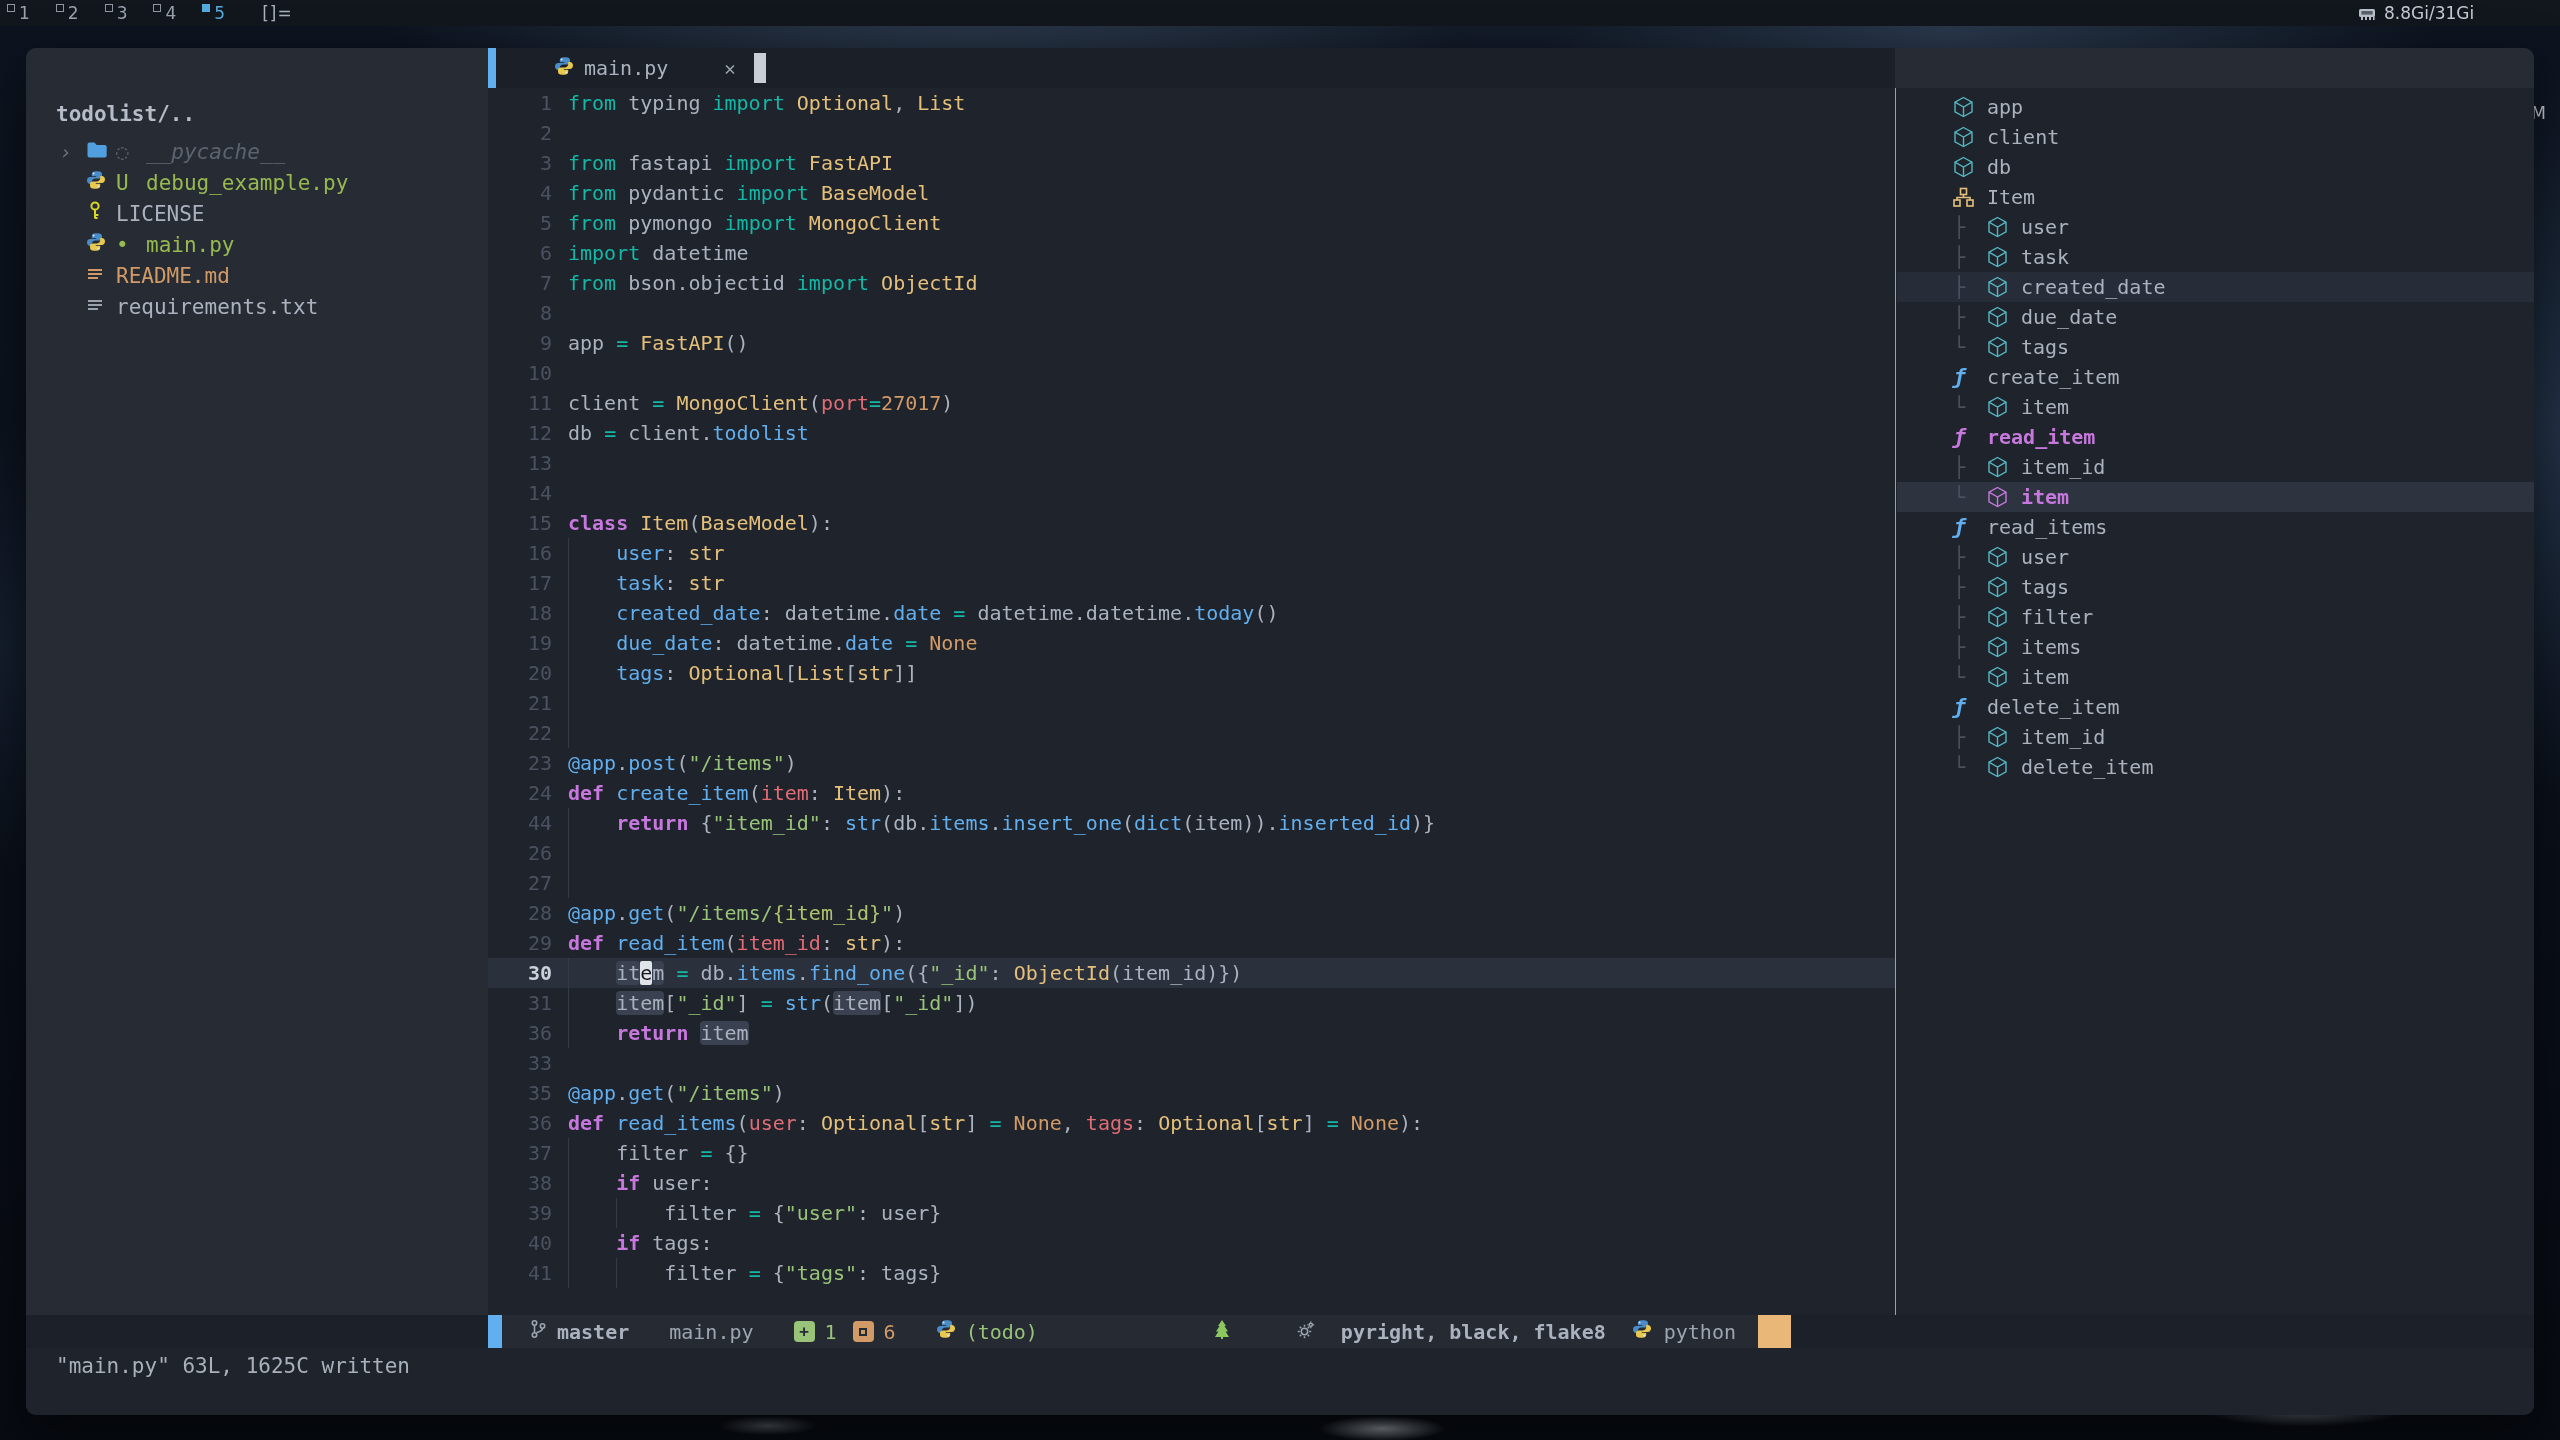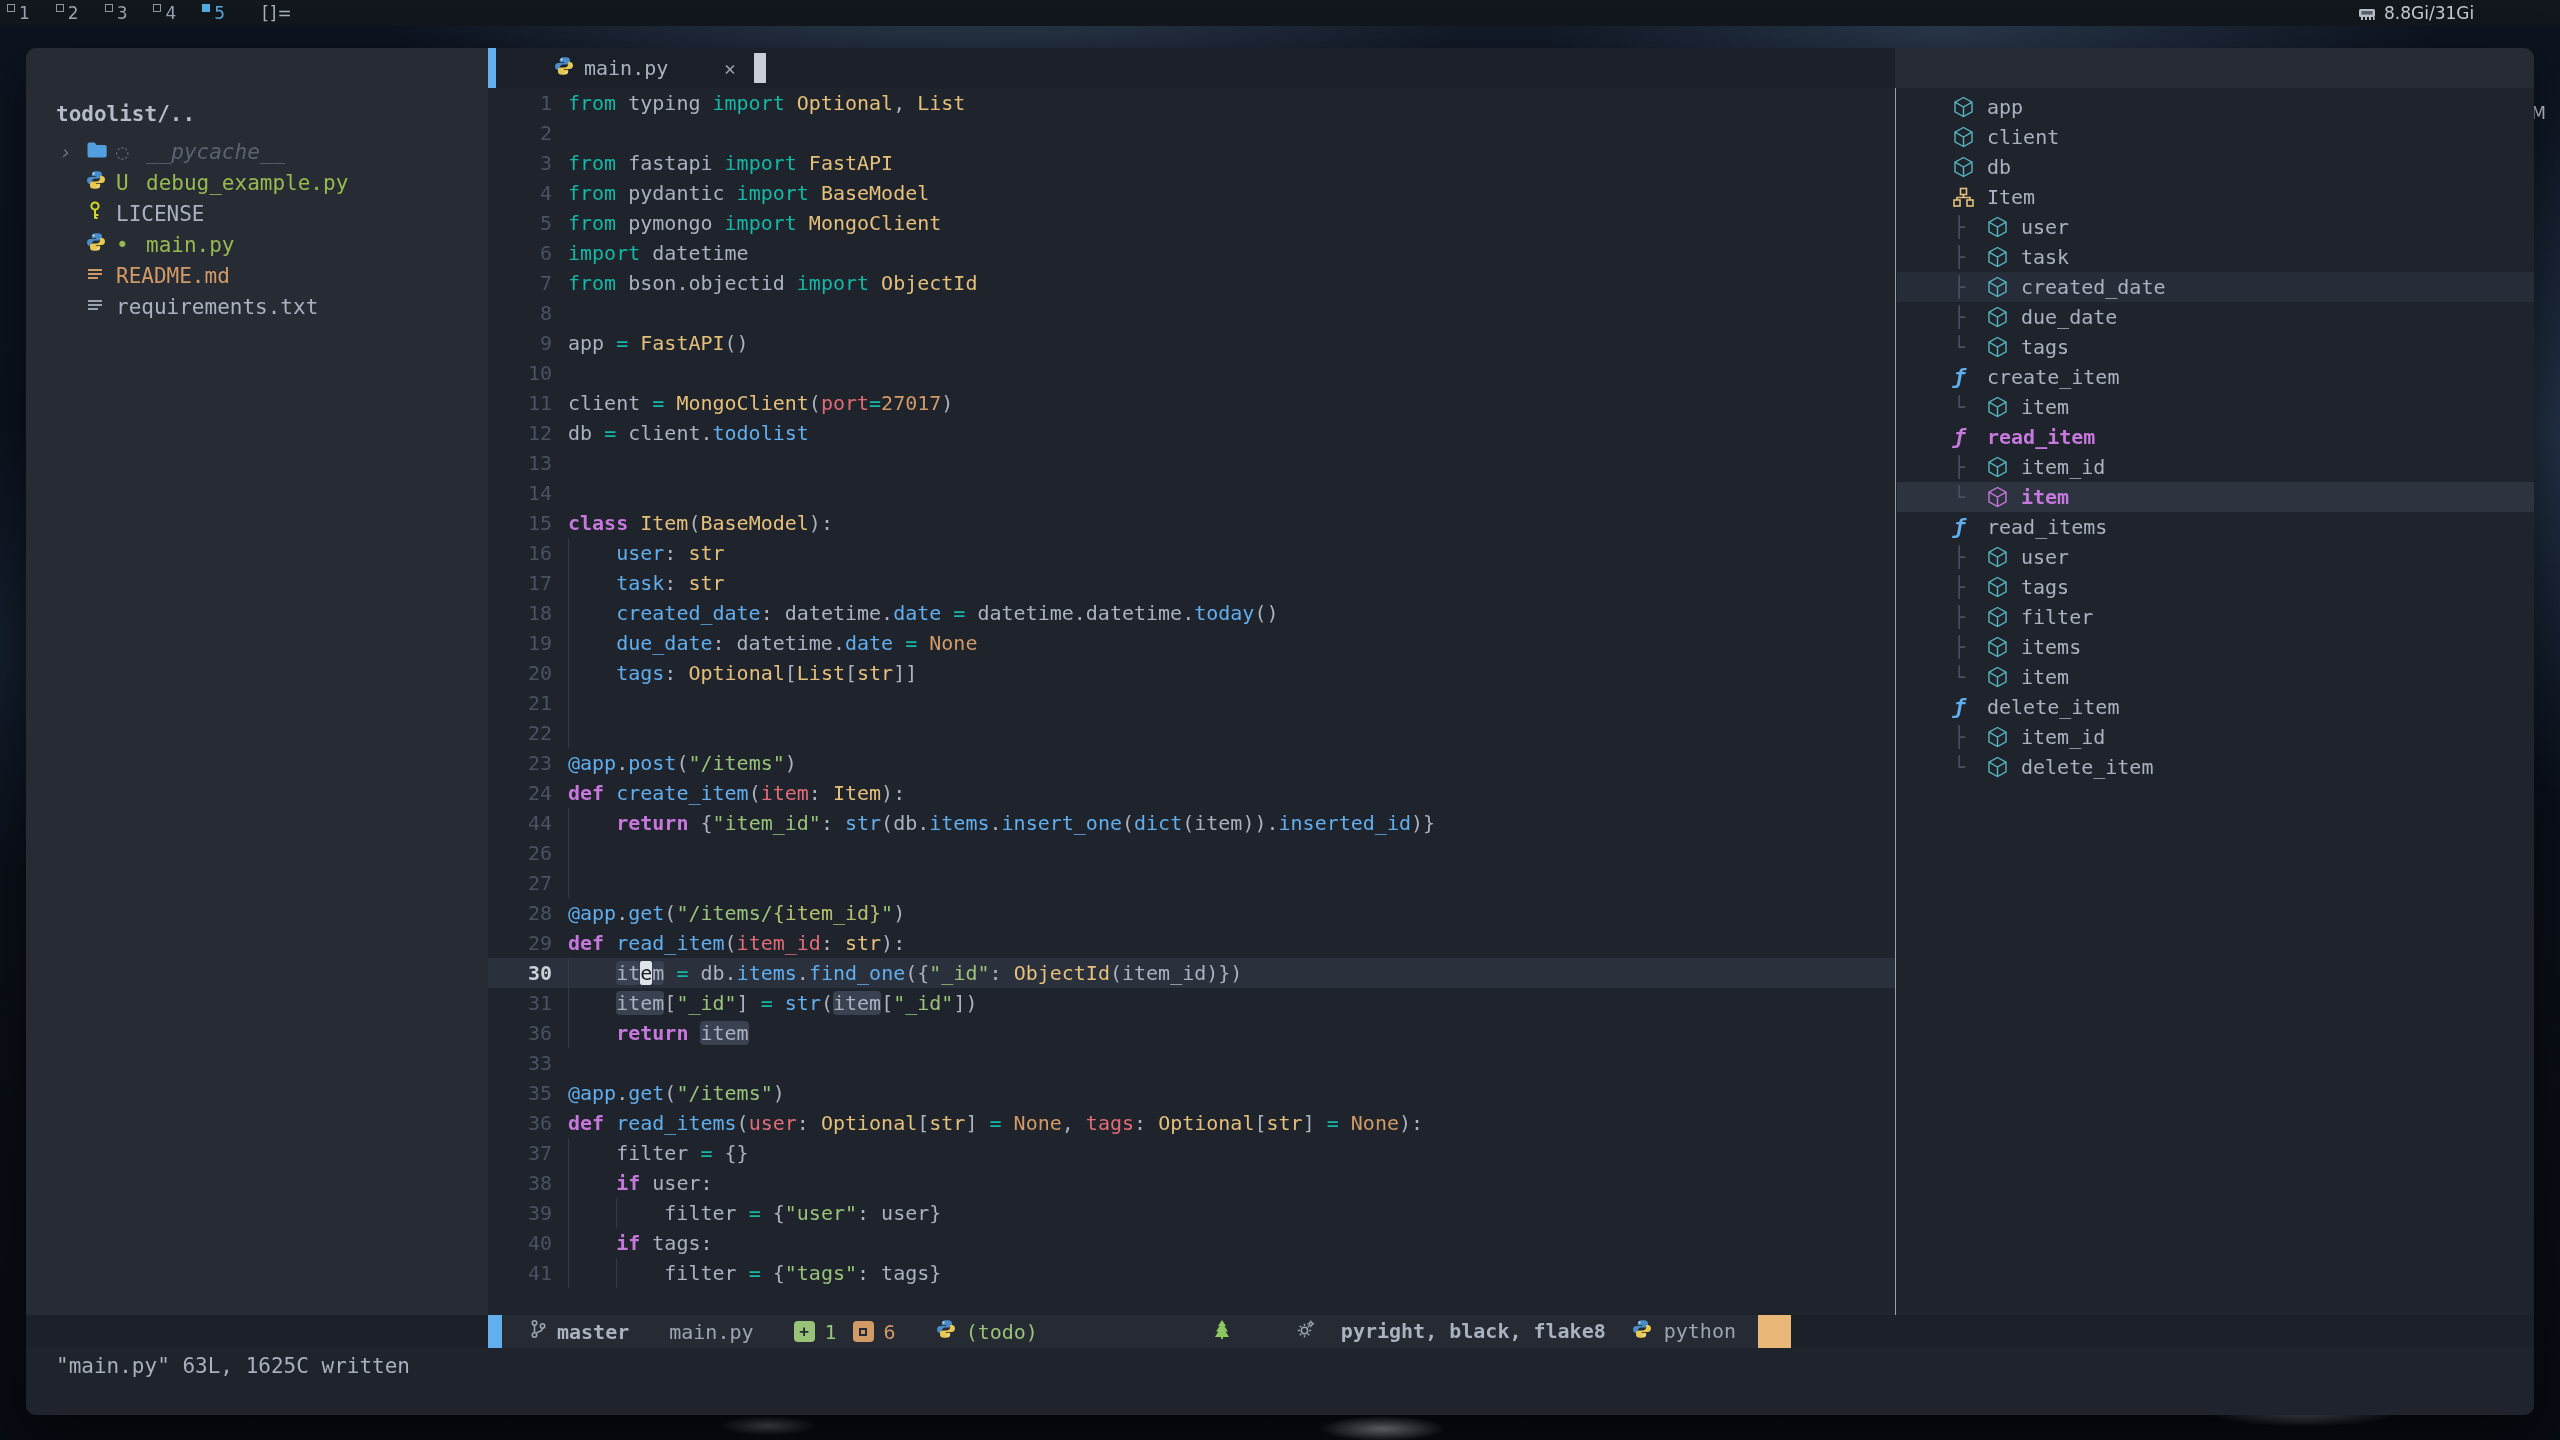--- a/index.html
+++ b/index.html
@@ -99,21 +99,21 @@
   .sl-main{ width:1256px; flex:none; background:#262b33; display:flex; align-items:center; color:#9da5b2; padding:0 22px 0 28px;}
   .sl-orange{ width:33px; background:#e9b878; flex:none;}
   .sl-sidepart{ flex:1; background:#1c2129;}
   .sl-main .bold{ font-weight:bold; color:#abb2bf;}
   .sl-git{ display:flex; align-items:center; gap:10px; }
   .gbox{ display:inline-flex; width:21px; height:21px; border-radius:4px; align-items:center; justify-content:center; font-size:16px; font-weight:bold; color:#262b33;}
   .gbox.add{ background:#98c379; }
   .gbox.chg{ background:#d19a66; }
   .gbox .insq{ width:8px; height:8px; border:2px solid #262b33;}
   .green-txt{ color:#98c379; }
-  .sl-right{ margin-left:auto; display:flex; gap:26px;}
+  .sl-right{ margin-left:auto; display:flex; align-items:center; gap:26px;}
   
   .cmd{ background:#1f232b; color:#a8b0bc; font-size:21px; padding:6px 0 0 30px; }
   .mono{ font-family:"DejaVu Sans Mono", monospace; }
   .gap16{width:16px}.gap40{width:40px}
 </style>
 </head>
 <body>
 
 <div class="bar">
   <div id="workspaces" style="display:flex;">

